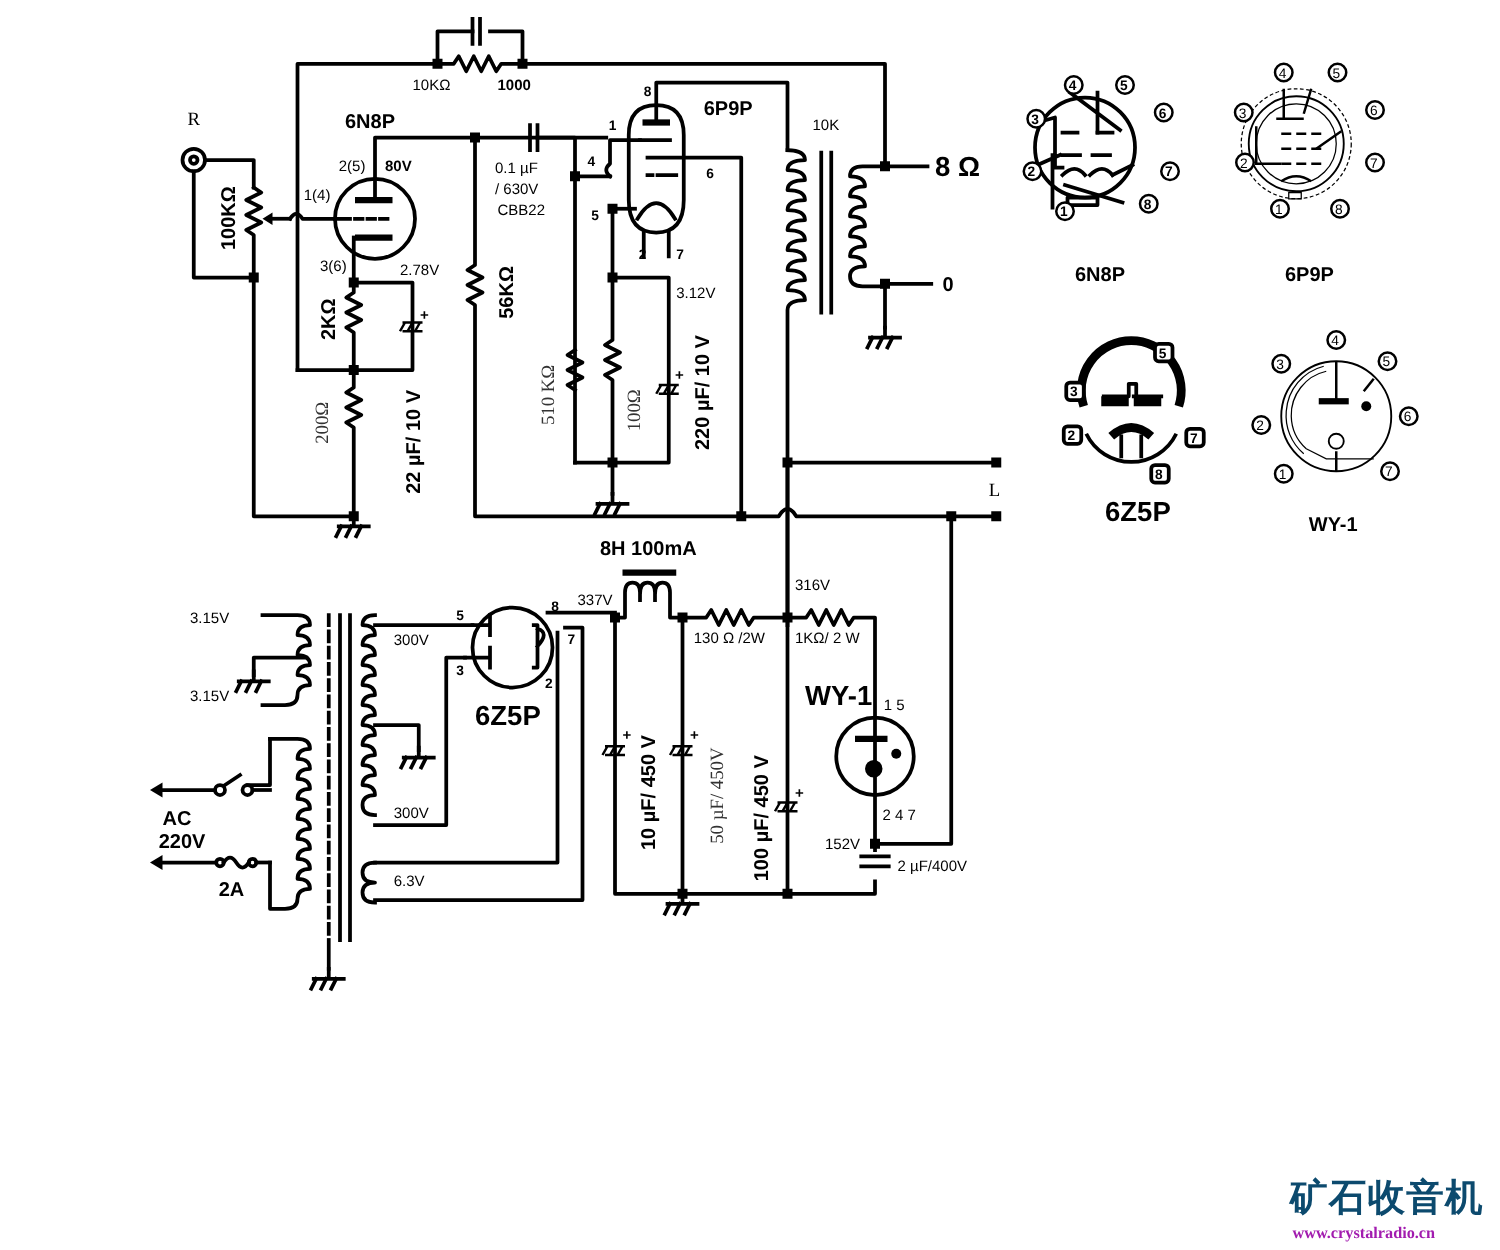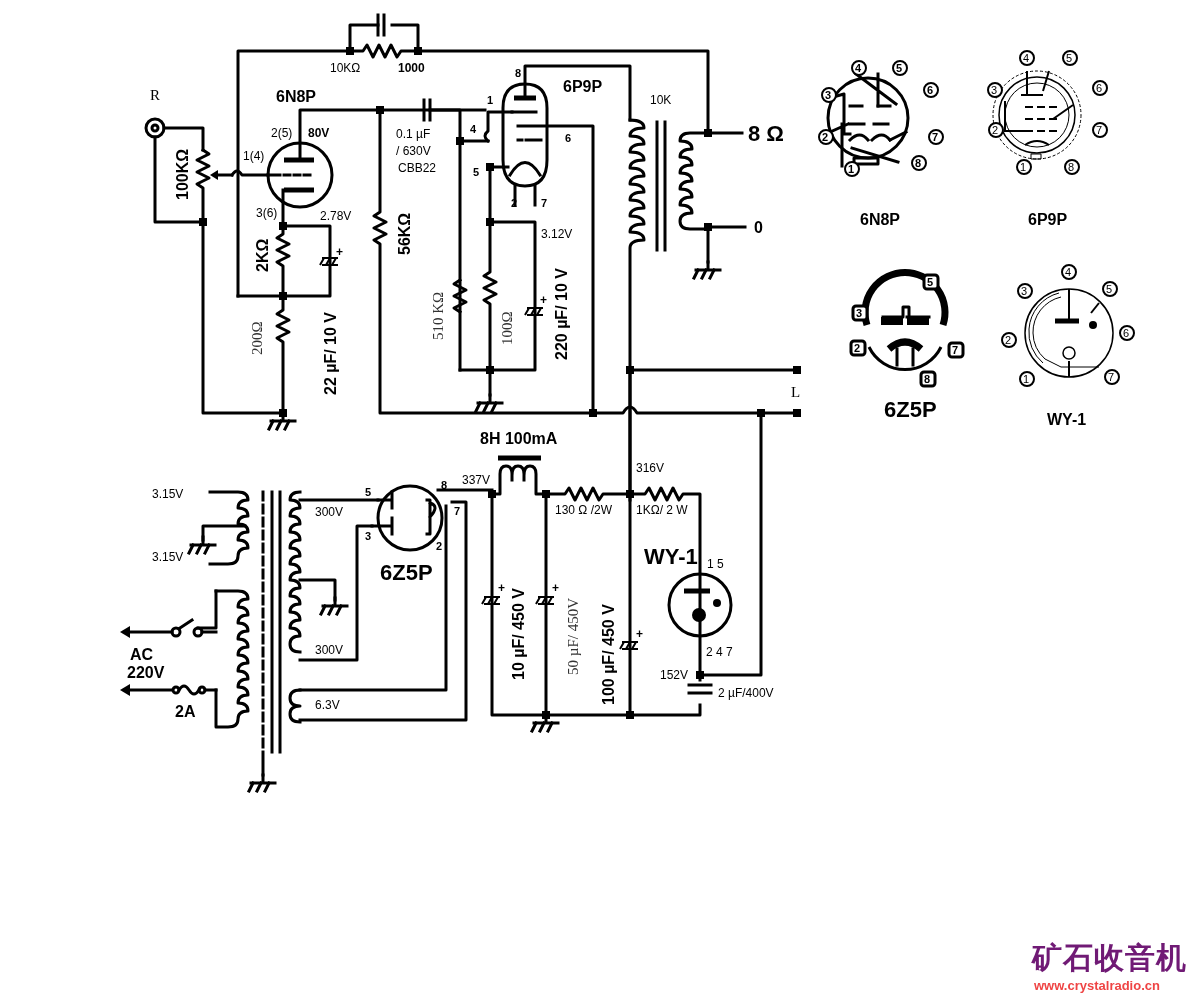--- a/index.html
+++ b/index.html
@@ -11,22 +11,22 @@
   .dot{fill:#000;}
   .lbl{font-family:"Liberation Sans",sans-serif;font-size:12px;fill:#000;}
   .lblb{font-family:"Liberation Sans",sans-serif;font-size:16px;font-weight:bold;fill:#000;}
   .lblbig{font-family:"Liberation Sans",sans-serif;font-size:22px;font-weight:bold;fill:#000;}
   .serif{font-family:"Liberation Serif",serif;font-size:15px;fill:#000;}
   .serifg{font-family:"Liberation Serif",serif;font-size:15px;fill:#333;}
   .pin{font-family:"Liberation Sans",sans-serif;font-size:11px;fill:#000;}
   .pinb{font-family:"Liberation Sans",sans-serif;font-size:11px;font-weight:bold;fill:#000;}
   .pincirc{fill:#fff;stroke:#000;stroke-width:2;}
   .pinsq{fill:#fff;stroke:#000;stroke-width:3;}
-  .logo-cn{position:absolute;left:1032px;top:938px;font-family:"DejaVu Sans",sans-serif;font-weight:bold;font-size:30px;color:#701a75;letter-spacing:1px;}
-  .logo-url{position:absolute;left:1034px;top:978px;font-family:Liberation Sans, sans-serif;font-size:13px;font-weight:bold;color:#ef4444;}
+  .logo-cn{position:absolute;left:1032px;top:938px;font-family:"DejaVu Sans",sans-serif;font-weight:bold;font-size:30px;color:#0c4a6e;letter-spacing:1px;}
+  .logo-url{position:absolute;left:1034px;top:978px;font-family:Liberation Serif, serif;font-size:13px;font-weight:bold;color:#a21caf;}
 </style>
 </head>
 <body>
 
 <svg width="1200" height="1000" viewBox="0 0 1200 1000">
   <defs>
     <g id="gnd">
         <path class="w" d="M0 0 v8 M-12 8 h24"></path>
         <path class="w" d="M-10 8 l-4 8 M-2 8 l-4 8 M6 8 l-4 8"></path>
       </g>

